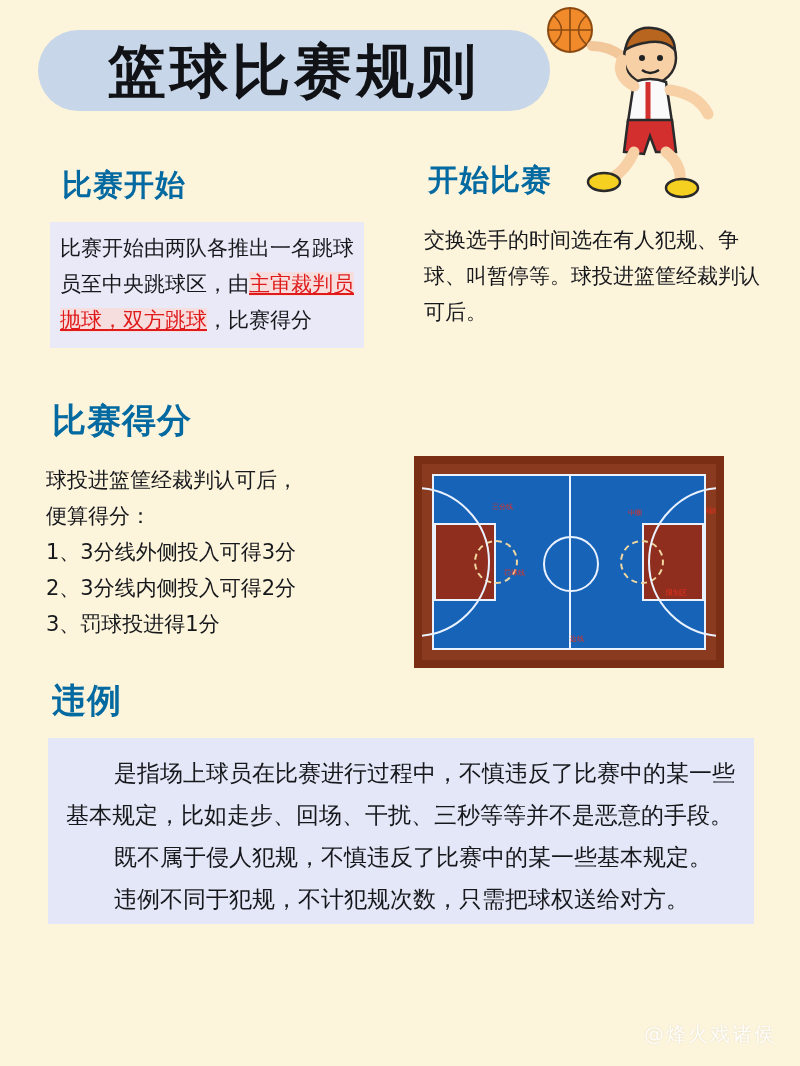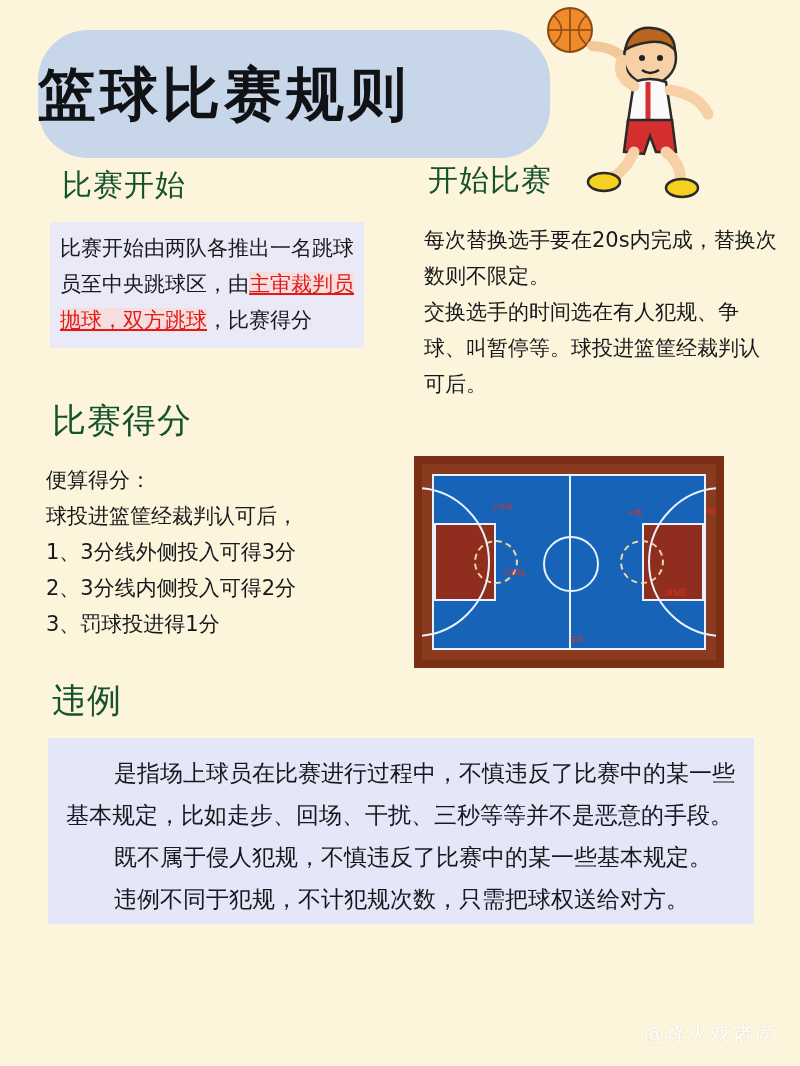--- a/index.html
+++ b/index.html
@@ -21,26 +21,26 @@
     height: 1066px;
     box-sizing: border-box;
   }
 
   
   .title-wrap {
     position: absolute;
     left: 38px;
     top: 30px;
     width: 512px;
-    height: 128px;
+    height: 81px;
     background: #c7d6e8;
     border-radius: 50px;
     display: flex;
     align-items: center;
-    justify-content: flex-start;
+    justify-content: center;
   }
   .title-text {
     font-size: 58px;
     font-weight: bold;
     letter-spacing: 4px;
     color: #101216;
     line-height: 1;
     font-family: "DejaVu Sans", "Liberation Sans", sans-serif;
   }
 
@@ -49,22 +49,22 @@
     position: absolute;
     left: 530px;
     top: 2px;
     width: 240px;
     height: 200px;
   }
 
   
   .h2 {
     font-size: 30px;
-    font-weight: normal;
-    color: #14532d;
+    font-weight: bold;
+    color: #0369a1;
     letter-spacing: 1px;
     font-family: "DejaVu Sans", "Liberation Sans", sans-serif;
     text-align: center;
   }
   .h2-big {
     font-size: 34px;
   }
 
   #h-start { position: absolute; left: 62px; top: 165px; }
   #h-sub   { position: absolute; left: 428px; top: 160px; }
@@ -264,28 +264,27 @@
     </svg>
   </div>
 
   <div class="h2" id="h-start">比赛开始</div>
   <div class="body-text" id="box-start">
     <span>比赛开始由两队各推出一名跳球员至中央跳球区，由</span><span class="hl">主审裁判员抛球，双方跳球</span><span>，比赛得分</span>
   </div>
 
   <div class="h2" id="h-sub">开始比赛</div>
   <div class="body-text" id="sub-text">
-    <div>每次替换选手要在20s内完成，替换次数则不限定。</div>
     <div>交换选手的时间选在有人犯规、争球、叫暂停等。球投进篮筐经裁判认可后。</div>
   </div>
 
   <div class="h2 h2-big" id="h-score">比赛得分</div>
   <div class="body-text" id="score-text">
+    <div>球投进篮筐经裁判认可后，</div>
     <div>便算得分：</div>
-    <div>球投进篮筐经裁判认可后，</div>
     <div>1、3分线外侧投入可得3分</div>
     <div>2、3分线内侧投入可得2分</div>
     <div>3、罚球投进得1分</div>
   </div>
 
   <div class="court">
     <div class="court-inner">
       <div class="court-half"></div>
       <div class="court-circle"></div>
       <div class="key left"></div>

